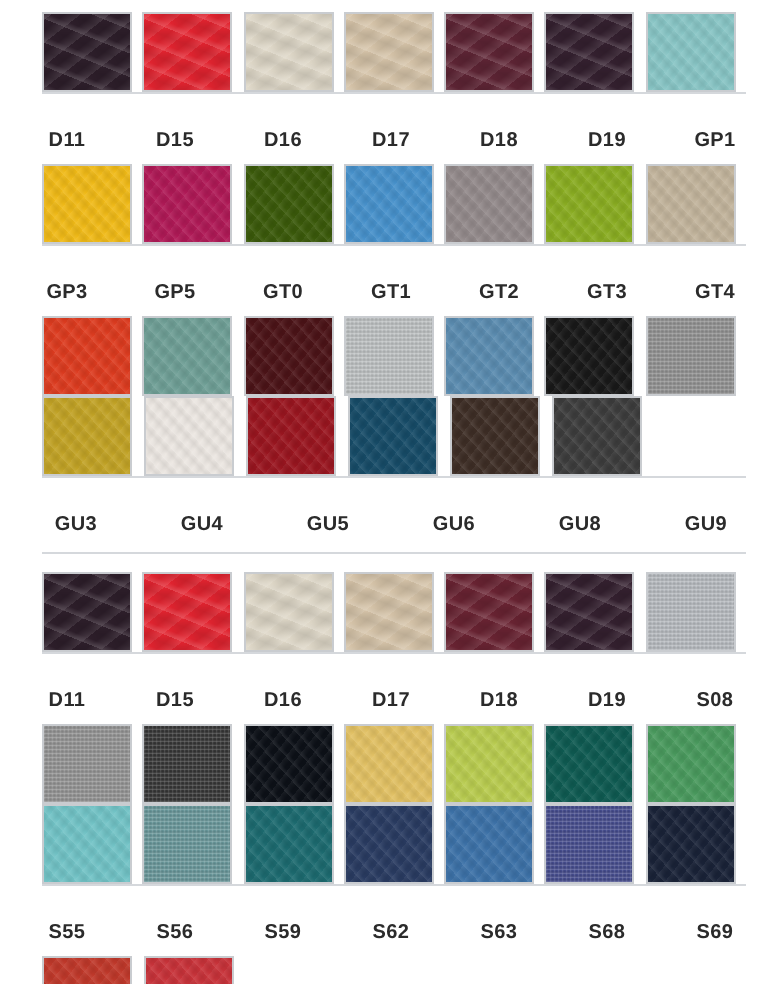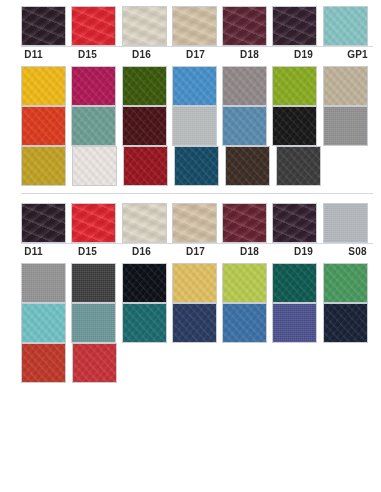--- a/index.html
+++ b/index.html
@@ -70,21 +70,21 @@
     background-image:
       repeating-linear-gradient(22deg, rgba(255,255,255,0.6) 0px, rgba(255,255,255,0) 3px, rgba(0,0,0,0.3) 7px, rgba(0,0,0,0) 11px),
       repeating-linear-gradient(-38deg, rgba(255,255,255,0.45) 0px, rgba(0,0,0,0.22) 5px, rgba(255,255,255,0) 9px);
   }
   .swatch-label-row {
     display: flex;
     flex-direction: row;
     align-items: center;
     border-top: 1px solid #d5d8dc;
     margin-top: 0px;
-    padding-top: 1px;
+    padding-top: 17px;
     margin-bottom: 5px;
     gap: 26px;
   }
   .swatch-label {
     width: 48px;
     margin-right: 3px;
     text-align: center;
     font-size: 10px;
     font-weight: bold;
     color: #2b2b2b;
@@ -184,20 +184,29 @@
               <div class="swatch-chip" title="GT3" style="background-color: rgb(138, 173, 34);">
                 <div class="tex"></div>
               </div>
             </div>
             <div class="swatch-cell">
               <div class="swatch-chip" title="GT4" style="background-color: rgb(194, 180, 156);">
                 <div class="tex"></div>
               </div>
             </div>
           </div>
+          <div class="swatch-label-row">
+            <div class="swatch-label">GP3</div>
+            <div class="swatch-label">GP5</div>
+            <div class="swatch-label">GT0</div>
+            <div class="swatch-label">GT1</div>
+            <div class="swatch-label">GT2</div>
+            <div class="swatch-label">GT3</div>
+            <div class="swatch-label">GT4</div>
+          </div>
           <div class="swatch-row">
             <div class="swatch-cell">
               <div class="swatch-chip" title="GT5" style="background-color: rgb(221, 60, 32);">
                 <div class="tex"></div>
               </div>
             </div>
             <div class="swatch-cell">
               <div class="swatch-chip" title="GT6" style="background-color: rgb(111, 159, 150);">
                 <div class="tex"></div>
               </div>
@@ -252,20 +261,28 @@
             <div class="swatch-cell">
               <div class="swatch-chip" title="GU8" style="background-color: rgb(62, 46, 38);">
                 <div class="tex"></div>
               </div>
             </div>
             <div class="swatch-cell">
               <div class="swatch-chip" title="GU9" style="background-color: rgb(61, 61, 61);">
                 <div class="tex"></div>
               </div>
             </div>
+          </div>
+          <div class="swatch-label-row">
+            <div class="swatch-label">GU3</div>
+            <div class="swatch-label">GU4</div>
+            <div class="swatch-label">GU5</div>
+            <div class="swatch-label">GU6</div>
+            <div class="swatch-label">GU8</div>
+            <div class="swatch-label">GU9</div>
           </div>
         </div>
       </div>
       <div class="block-divider"></div>
       <div class="block">
         <div class="block-inner">
           <div class="swatch-row">
             <div class="swatch-cell">
               <div class="swatch-chip leather" title="D11" style="background-color: rgb(46, 31, 43);">
                 <div class="tex"></div>
@@ -378,20 +395,29 @@
               <div class="swatch-chip heather" title="S68" style="background-color: rgb(74, 81, 150);">
                 <div class="tex"></div>
               </div>
             </div>
             <div class="swatch-cell">
               <div class="swatch-chip" title="S69" style="background-color: rgb(26, 35, 56);">
                 <div class="tex"></div>
               </div>
             </div>
           </div>
+          <div class="swatch-label-row">
+            <div class="swatch-label">S55</div>
+            <div class="swatch-label">S56</div>
+            <div class="swatch-label">S59</div>
+            <div class="swatch-label">S62</div>
+            <div class="swatch-label">S63</div>
+            <div class="swatch-label">S68</div>
+            <div class="swatch-label">S69</div>
+          </div>
           <div class="swatch-row">
             <div class="swatch-cell">
               <div class="swatch-chip" title="S84" style="background-color: rgb(192, 57, 43);">
                 <div class="tex"></div>
               </div>
             </div>
             <div class="swatch-cell">
               <div class="swatch-chip" title="S85" style="background-color: rgb(200, 51, 58);">
                 <div class="tex"></div>
               </div>

